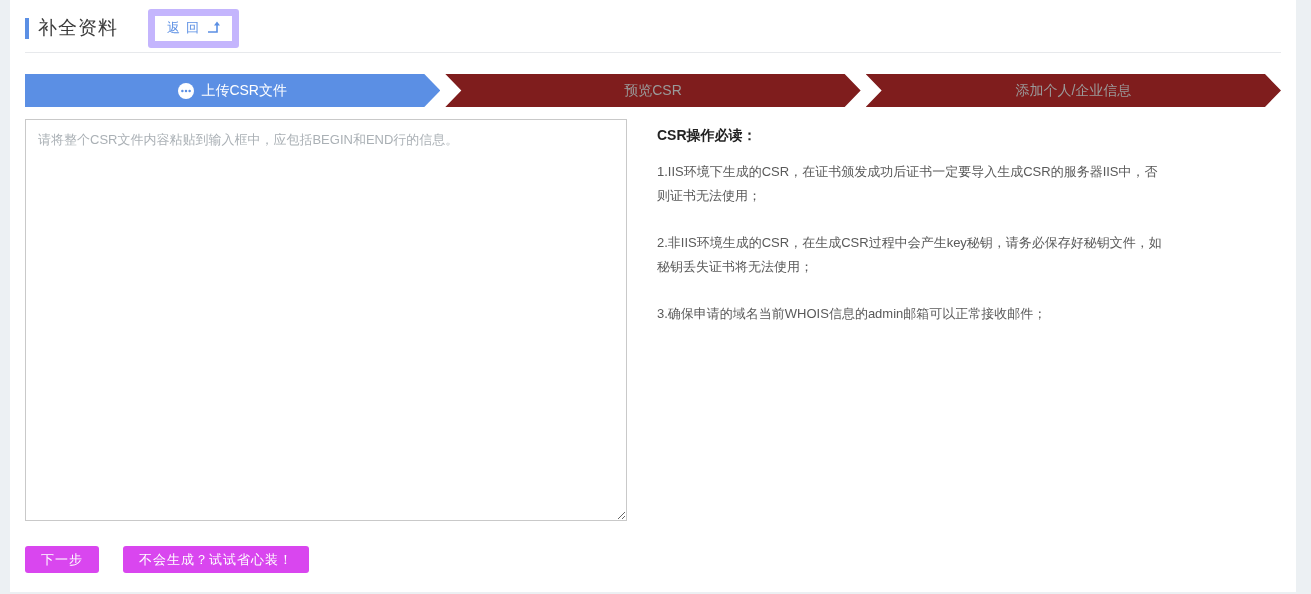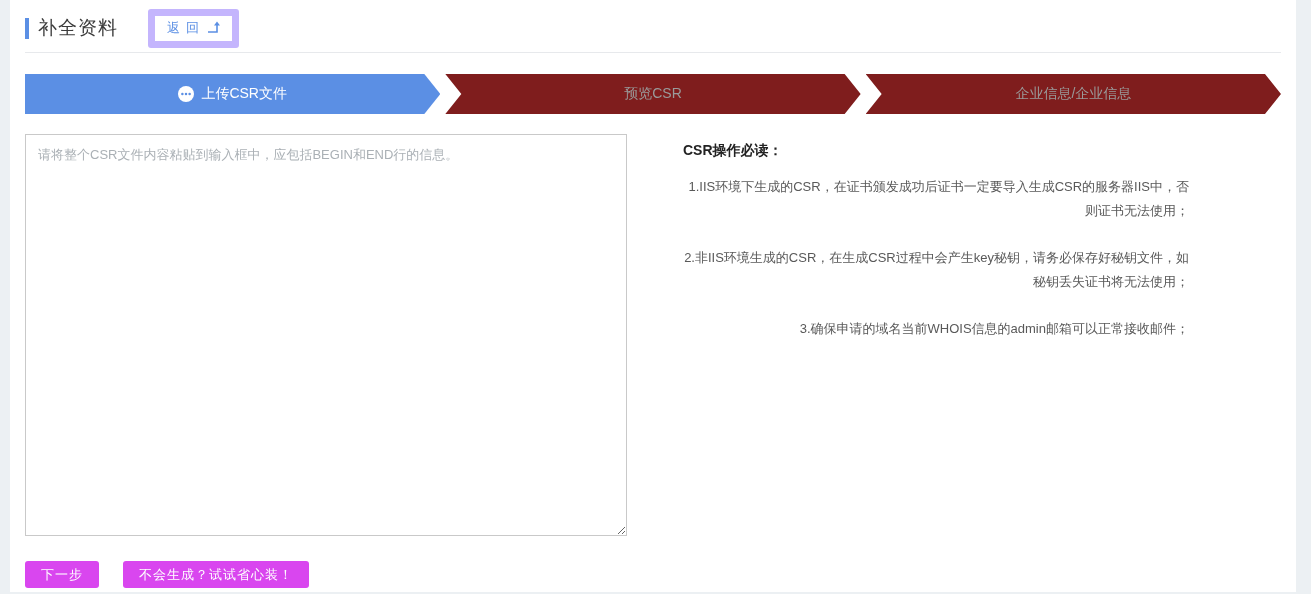--- a/index.html
+++ b/index.html
@@ -25,52 +25,51 @@
     display: inline-flex; align-items: center;
     background: #fff; border: 7px solid #c4b5fd; border-radius: 3px;
     color: #5b8fe4; font-size: 13px; padding: 3px 10px 4px 12px; cursor: pointer;
     font-family: inherit;
   }
   .back-btn .lbl { letter-spacing: 6px; }
   .back-btn svg { margin-left: 2px; }
   .divider { height: 1px; background: #e7e9ec; margin-top: 10px; }
 
   
-  .steps { display: flex; gap: 5px; margin-top: 21px; height: 40px; }
+  .steps { display: flex; gap: 5px; margin-top: 21px; height: 33px; }
   .step {
     flex: 1; display: flex; align-items: center; justify-content: center;
     background: #7f1d1d; color: #9a9a9a; font-size: 14px;
     position: relative; cursor: default;
   }
   .step.first { clip-path: polygon(0 0, calc(100% - 16px) 0, 100% 50%, calc(100% - 16px) 100%, 0 100%); }
   .step.mid   { clip-path: polygon(0 0, calc(100% - 16px) 0, 100% 50%, calc(100% - 16px) 100%, 0 100%, 16px 50%); }
   .step.last  { clip-path: polygon(0 0, 100% 0, 100% 100%, 0 100%, 16px 50%); }
   .step.active { background: #5b8fe4; color: #ffffff; }
   .step .step-icon { display: inline-flex; margin-right: 7px; }
 
   
-  .main { display: flex; margin-top: 20px; gap: 26px; }
+  .main { display: flex; margin-top: 12px; }
   .csr-textarea {
     width: 602px; height: 402px;
     border: 1px solid #c9c9c9; background: #fff;
     padding: 10px 12px; font-size: 13px; color: #333;
     line-height: 20px; resize: both; outline: none;
     font-family: inherit; flex: 0 0 auto;
   }
   .csr-textarea::placeholder { color: #aab0b5; }
 
   .instructions { margin-left: 30px; width: 506px; padding-top: 4px; }
   .instructions h2 {
     font-size: 14px; font-weight: 700; color: #222;
     margin: 0 0 13px 0; line-height: 24px;
   }
   .instructions p {
     font-size: 13px; color: #595959; line-height: 24px;
     margin: 0 0 23px 0;
-    text-align: right;
   }
 
   
   .actions { display: flex; gap: 24px; margin-top: 25px; }
   .btn-orange {
     background: #d946ef; color: #ffffff; border: none; border-radius: 3px;
     height: 27px; padding: 0 16px; font-size: 13px; cursor: pointer;
     font-family: inherit; letter-spacing: 1px;
   }
 </style>
@@ -103,21 +102,21 @@
           <circle cx="8" cy="8" r="1.25" fill="#5b8fe4"></circle>
           <circle cx="11.6" cy="8" r="1.25" fill="#5b8fe4"></circle>
         </svg>
       </span>
       <span>上传CSR文件</span>
     </div>
     <div class="step mid">
       <span>预览CSR</span>
     </div>
     <div class="step mid">
-      <span>企业信息/企业信息</span>
+      <span>添加个人/企业信息</span>
     </div>
   </div>
 
   <div class="main">
     <textarea class="csr-textarea" placeholder="请将整个CSR文件内容粘贴到输入框中，应包括BEGIN和END行的信息。" style=""></textarea>
 
     <aside class="instructions">
       <h2>CSR操作必读：</h2>
       <p>1.IIS环境下生成的CSR，在证书颁发成功后证书一定要导入生成CSR的服务器IIS中，否则证书无法使用；</p>
       <p>2.非IIS环境生成的CSR，在生成CSR过程中会产生key秘钥，请务必保存好秘钥文件，如秘钥丢失证书将无法使用；</p>

